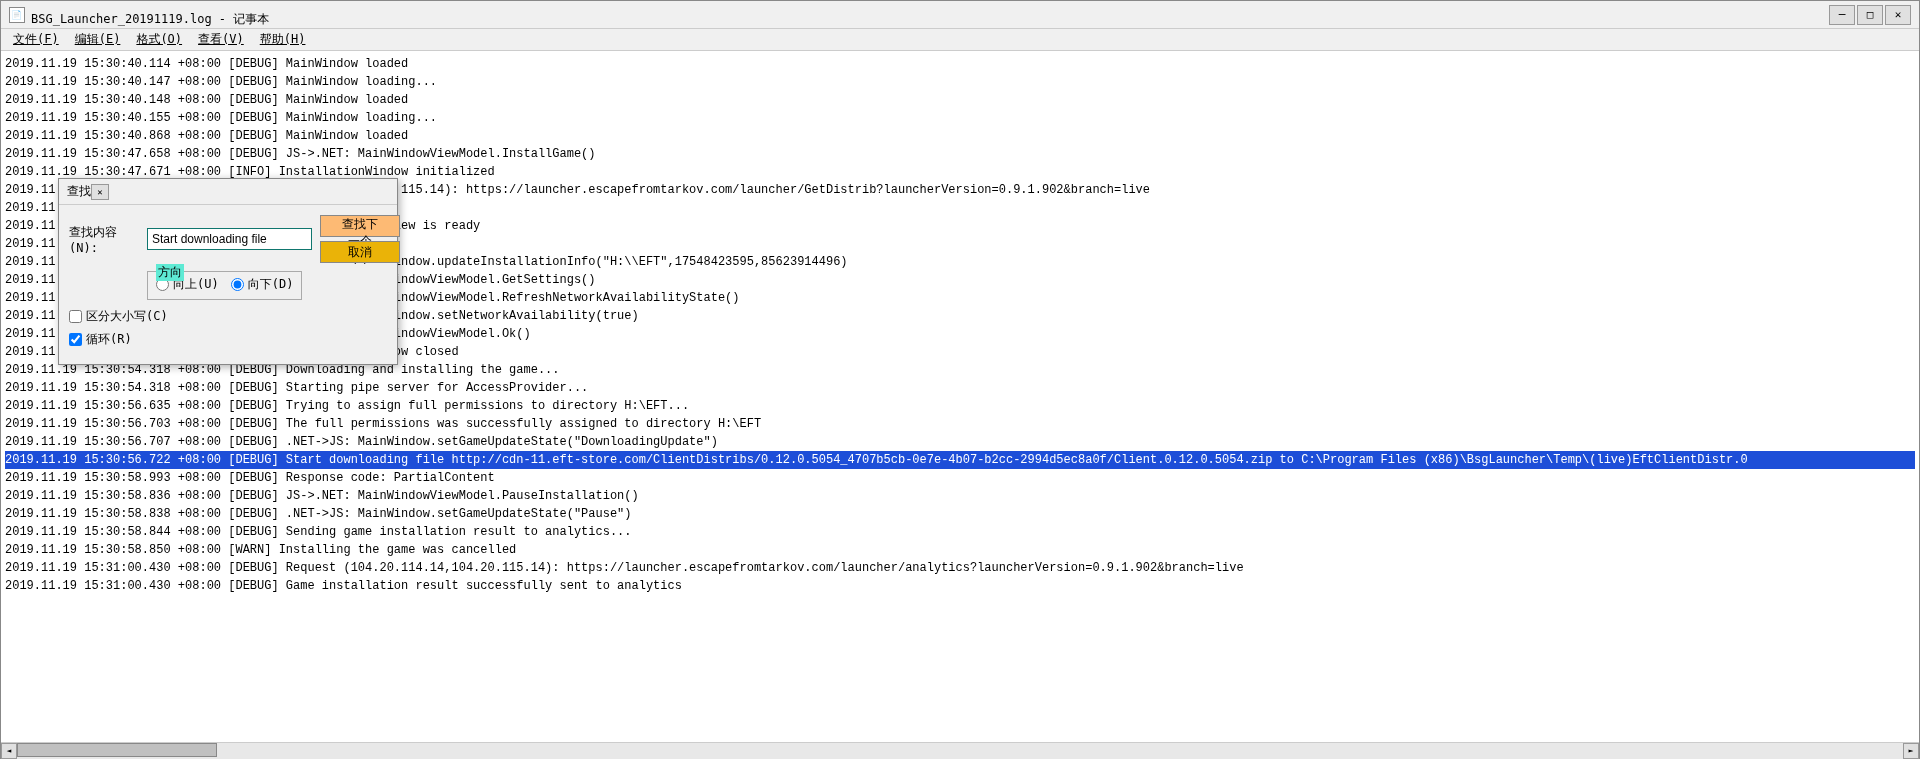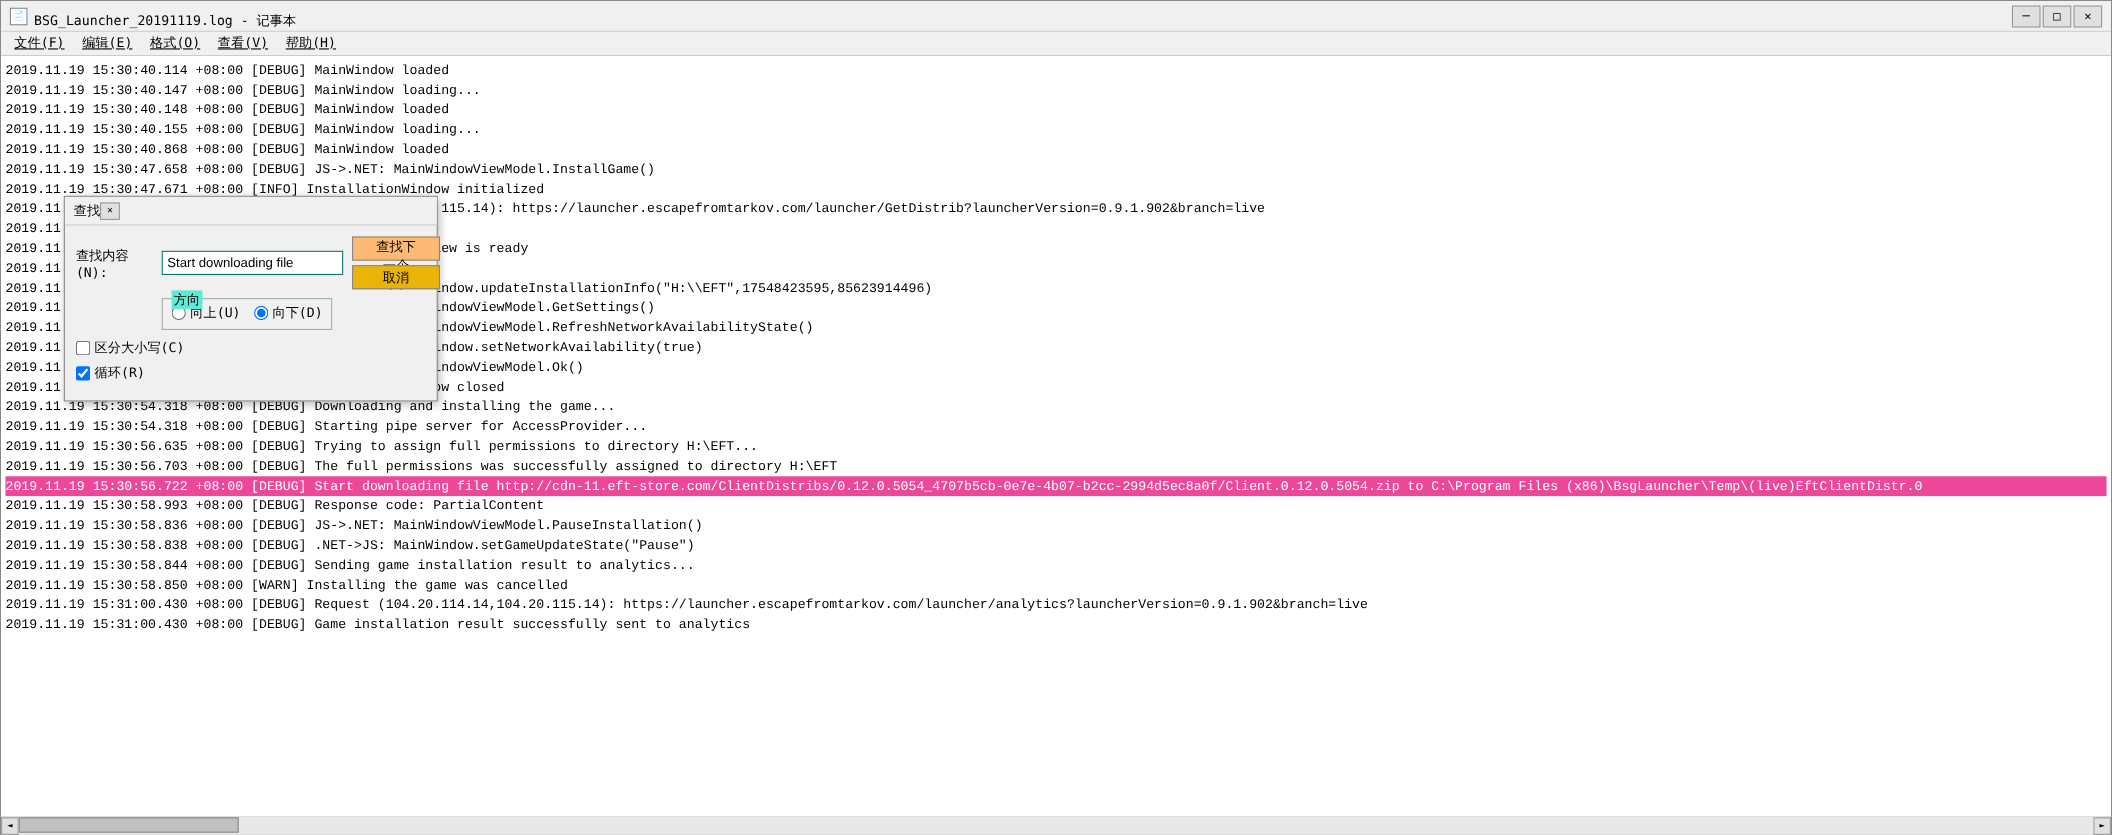--- a/index.html
+++ b/index.html
@@ -124,21 +124,21 @@
       line-height: 1.5;
       white-space: nowrap;
       color: #000;
     }
 
     .log-line {
       display: block;
     }
 
     .log-line.highlighted {
-      background: #ec4899;
+      background: #1d4ed8;
       color: #fff;
     }
 
     
     .status-bar {
       display: flex;
       align-items: center;
       justify-content: space-between;
       background: #f0f0f0;
       border-top: 1px solid #ccc;
@@ -371,20 +371,21 @@
 <span class="log-line">2019.11.19 15:30:53.122 +08:00 [DEBUG] JS-&gt;.NET: MainWindow.updateInstallationInfo("H:\\EFT",17548423595,85623914496)</span>
 <span class="log-line">2019.11.19 15:30:53.146 +08:00 [DEBUG] JS-&gt;.NET: MainWindowViewModel.GetSettings()</span>
 <span class="log-line">2019.11.19 15:30:53.148 +08:00 [DEBUG] JS-&gt;.NET: MainWindowViewModel.RefreshNetworkAvailabilityState()</span>
 <span class="log-line">2019.11.19 15:30:53.151 +08:00 [DEBUG] JS-&gt;.NET: MainWindow.setNetworkAvailability(true)</span>
 <span class="log-line">2019.11.19 15:30:53.158 +08:00 [DEBUG] JS-&gt;.NET: MainWindowViewModel.Ok()</span>
 <span class="log-line">2019.11.19 15:30:54.307 +08:00  [INFO] InstallationWindow closed</span>
 <span class="log-line">2019.11.19 15:30:54.318 +08:00 [DEBUG] Downloading and installing the game...</span>
 <span class="log-line">2019.11.19 15:30:54.318 +08:00 [DEBUG] Starting pipe server for AccessProvider...</span>
 <span class="log-line">2019.11.19 15:30:56.635 +08:00 [DEBUG] Trying to assign full permissions to directory H:\EFT...</span>
 <span class="log-line">2019.11.19 15:30:56.703 +08:00 [DEBUG] The full permissions was successfully assigned to directory H:\EFT</span>
+<span class="log-line">2019.11.19 15:30:56.707 +08:00 [DEBUG] .NET-&gt;JS: MainWindow.setGameUpdateState("DownloadingUpdate")</span>
 <span class="log-line highlighted">2019.11.19 15:30:56.722 +08:00 [DEBUG] Start downloading file http://cdn-11.eft-store.com/ClientDistribs/0.12.0.5054_4707b5cb-0e7e-4b07-b2cc-2994d5ec8a0f/Client.0.12.0.5054.zip to C:\Program Files (x86)\BsgLauncher\Temp\(live)EftClientDistr.0</span>
 <span class="log-line">2019.11.19 15:30:58.993 +08:00 [DEBUG] Response code: PartialContent</span>
 <span class="log-line">2019.11.19 15:30:58.836 +08:00 [DEBUG] JS-&gt;.NET: MainWindowViewModel.PauseInstallation()</span>
 <span class="log-line">2019.11.19 15:30:58.838 +08:00 [DEBUG] .NET-&gt;JS: MainWindow.setGameUpdateState("Pause")</span>
 <span class="log-line">2019.11.19 15:30:58.844 +08:00 [DEBUG] Sending game installation result to analytics...</span>
 <span class="log-line">2019.11.19 15:30:58.850 +08:00  [WARN] Installing the game was cancelled</span>
 <span class="log-line">2019.11.19 15:31:00.430 +08:00 [DEBUG] Request (104.20.114.14,104.20.115.14): https://launcher.escapefromtarkov.com/launcher/analytics?launcherVersion=0.9.1.902&amp;branch=live</span>
 <span class="log-line">2019.11.19 15:31:00.430 +08:00 [DEBUG] Game installation result successfully sent to analytics</span>
 </div>
   </div>

